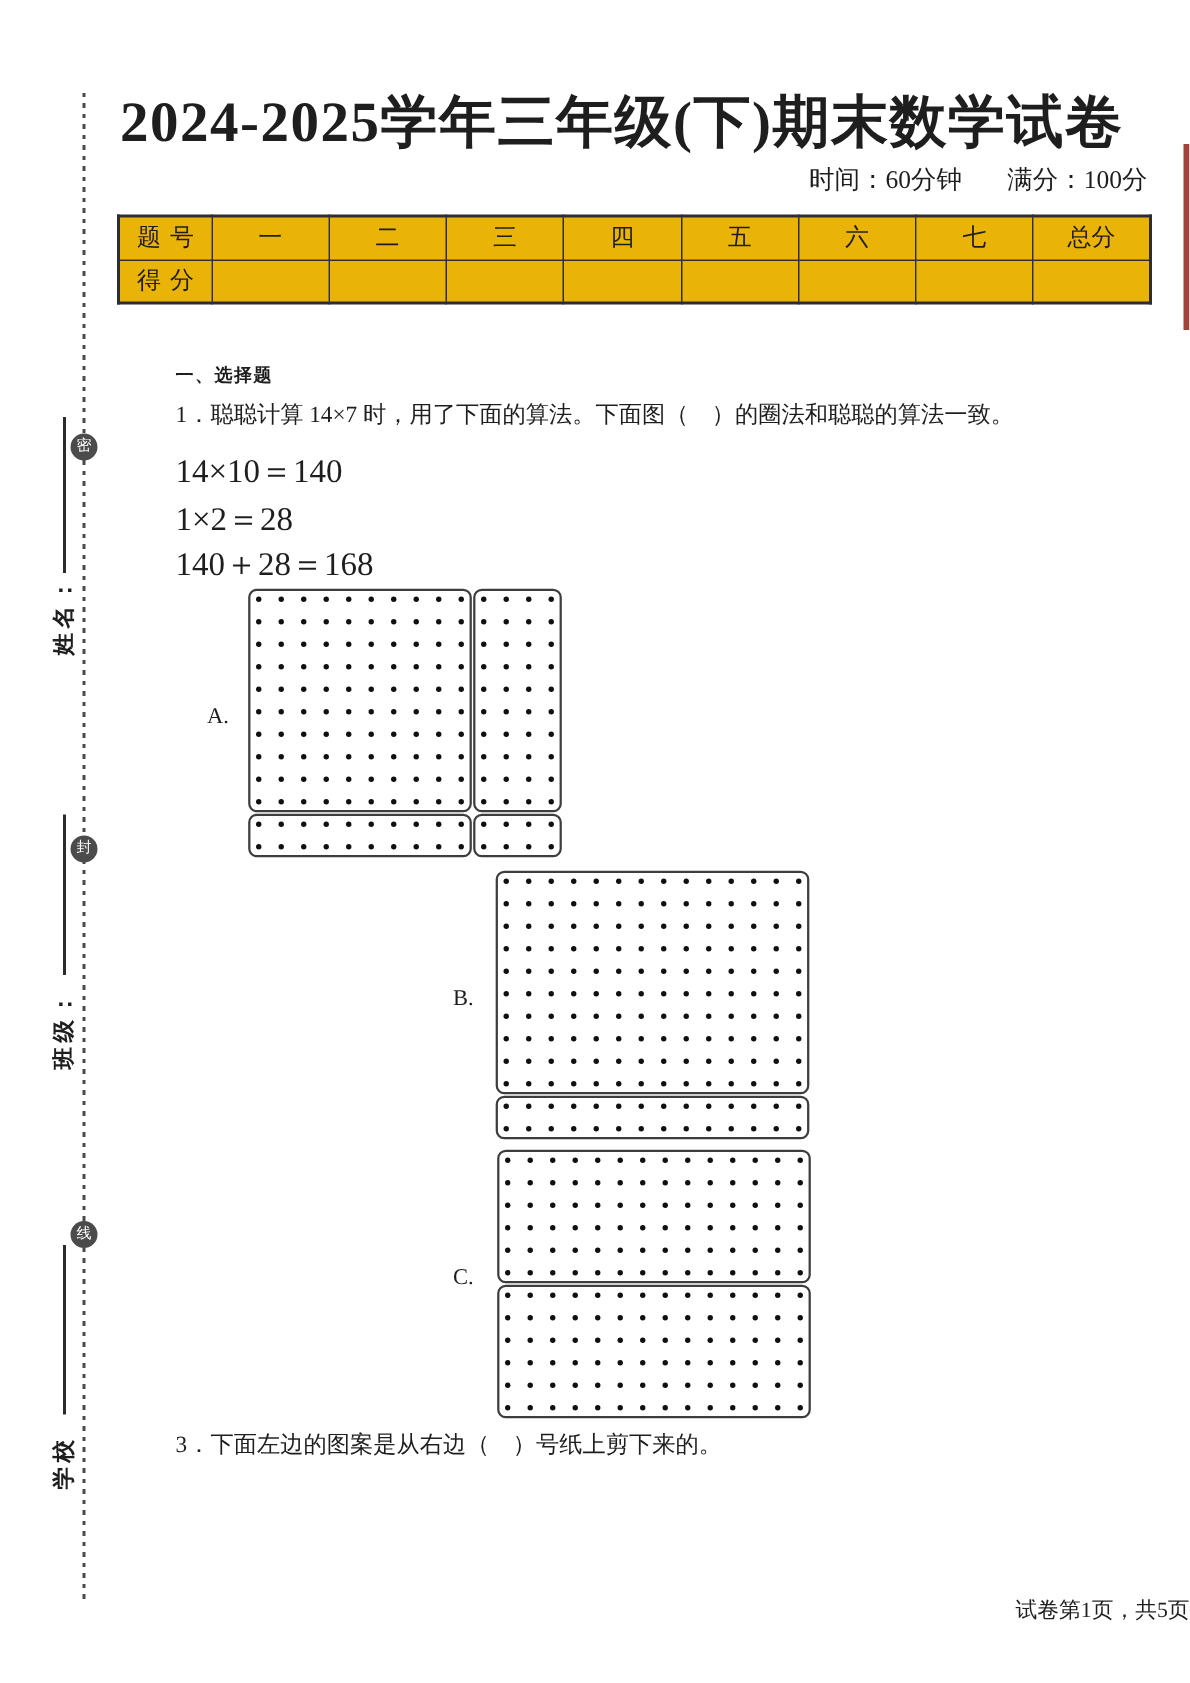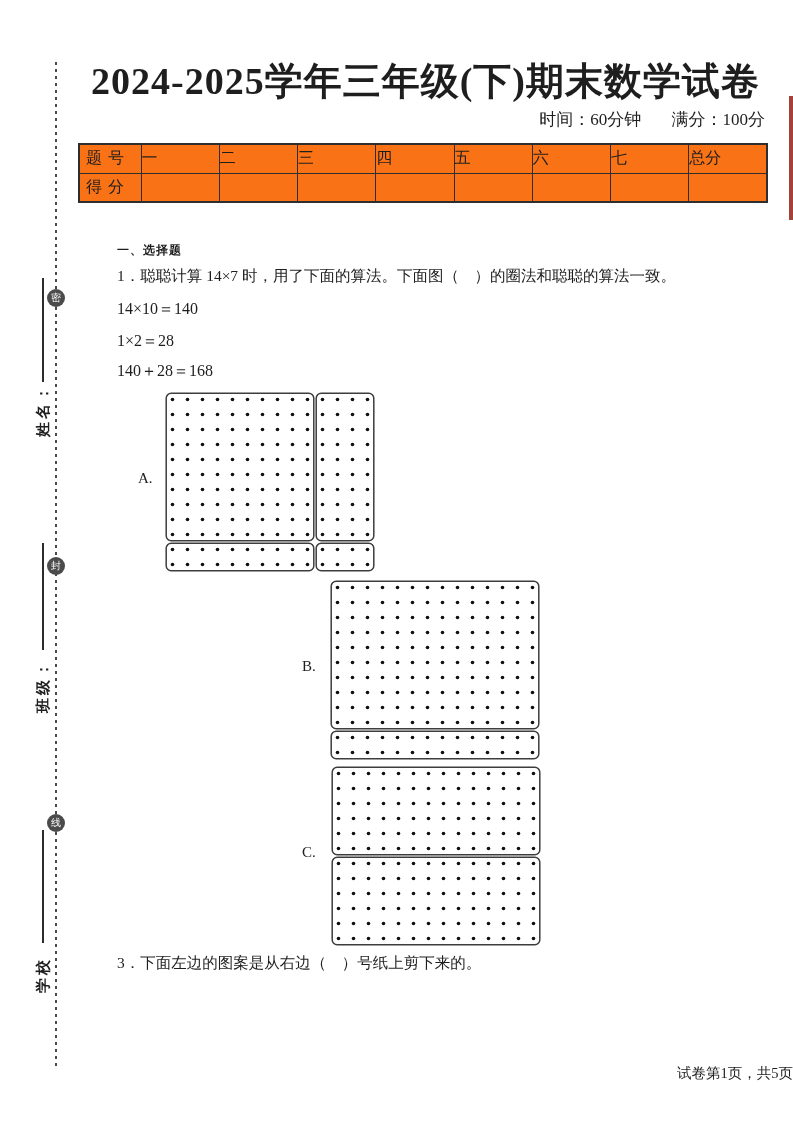--- a/index.html
+++ b/index.html
@@ -8,38 +8,38 @@
     --badge-bg:#4b4b4b;
     --badge-text:#ffffff;
     --scan-edge:#a24238;
   }
   *{margin:0;padding:0;box-sizing:border-box;}
   html,body{width:793px;height:1122px;background:#ffffff;overflow:hidden;}
   body{font-family:"Liberation Serif","DejaVu Serif",serif;color:var(--ink);position:relative;}
   .page{position:absolute;inset:0;background:#ffffff;}
 
   
-  .title{position:absolute;top:56px;left:80px;width:680px;text-align:right;
+  .title{position:absolute;top:56px;left:80px;width:680px;text-align:left;
          font-size:38px;font-weight:700;letter-spacing:1px;white-space:nowrap;}
   .meta{position:absolute;top:108px;right:28px;font-size:17px;white-space:nowrap;}
   .meta span{display:inline-block;}
   .meta .gap{margin-left:26px;}
 
   
   table.score{position:absolute;top:143px;left:78px;width:690px;border-collapse:collapse;
               table-layout:fixed;font-size:16px;}
-  table.score td{border:1.5px solid var(--table-border);height:29px;
-                 vertical-align:middle;background:#f97316;margin-top:45px;}
+  table.score td{border:1.5px solid var(--table-border);height:29px;text-align:center;
+                 vertical-align:middle;background:#eab308;margin-top:45px;}
   table.score td.lbl{letter-spacing:6px;text-indent:6px;}
   table.score{border:2px solid var(--table-border);}
 
   
   .sec-heading{position:absolute;top:242px;left:117px;font-size:12px;font-weight:700;letter-spacing:1px;}
   .q-text{position:absolute;left:117px;font-size:15.5px;white-space:nowrap;}
-  .equation{position:absolute;left:117px;font-size:16px;white-space:nowrap;}
+  .equation{position:absolute;left:117px;font-size:22px;white-space:nowrap;}
 
   
   .fig-label{position:absolute;font-size:15px;}
   .dot-grid{position:absolute;line-height:0;}
 
   
   .seal-line{position:absolute;left:55px;top:62px;width:2px;height:1008px;
              background:repeating-linear-gradient(to bottom,#4a4a4a 0 3px,transparent 3px 7px);}
   .side-blank{position:absolute;left:42px;width:2px;background:#2c2c2c;}
   .side-label{position:absolute;left:43px;transform:translate(-50%,-50%) rotate(-90deg);

